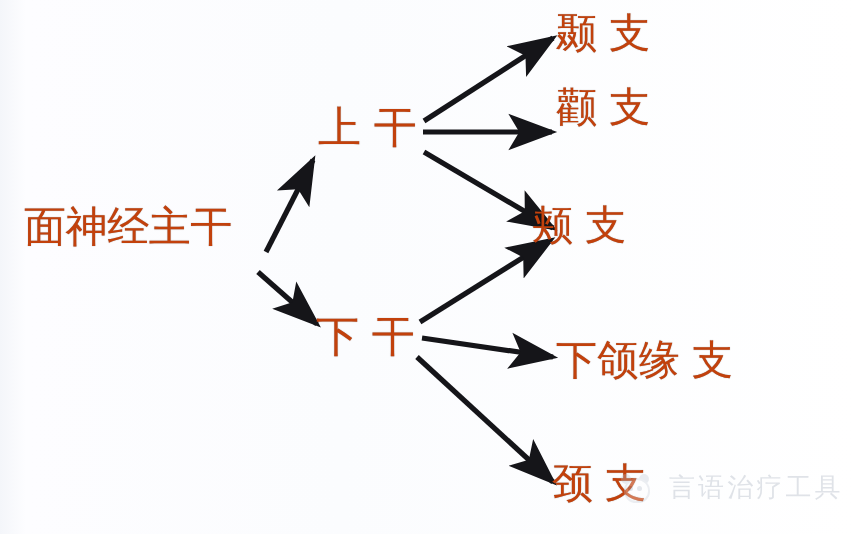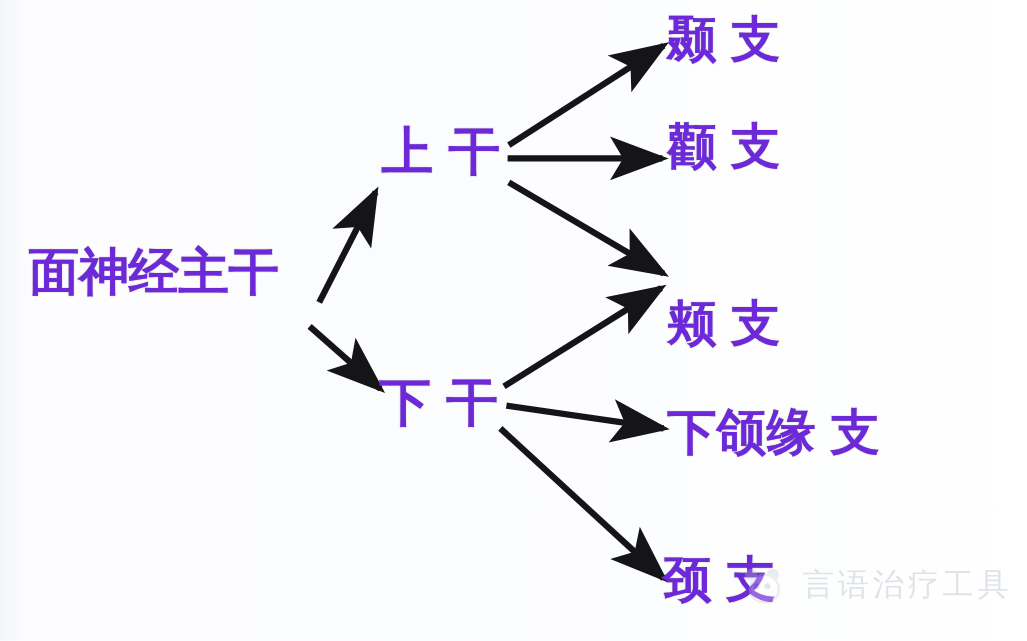--- a/index.html
+++ b/index.html
@@ -26,36 +26,36 @@
     pointer-events: none;
   }
   #edges-layer {
     position: absolute;
     inset: 0;
     width: 856px;
     height: 534px;
   }
   .node {
     position: absolute;
-    color: #6d28d9;
-    font-weight: 700;
+    color: #c2410c;
+    font-weight: 400;
     white-space: nowrap;
     line-height: 1;
     letter-spacing: 0.01em;
     -webkit-font-smoothing: antialiased;
     text-shadow: 0 0 1px rgba(22,22,26,.45);
   }
   .node-root      { font-size: 42px; left: 24px;  top: 206px; letter-spacing: -0.01em; }
   .node-trunk     { font-size: 43px; }
   .node-upper     { left: 318px; top: 106px; }
   .node-lower     { left: 316px; top: 315px; }
   .node-branch    { font-size: 41px; }
   .node-temporal  { left: 556px; top: 13px;  }
-  .node-zygomatic { left: 556px; top: 102px; }
-  .node-buccal    { left: 556px; top: 205px; margin-top: 44px; }
+  .node-zygomatic { left: 556px; top: 87px; }
+  .node-buccal    { left: 532px; top: 205px; }
   .node-marginal  { left: 556px; top: 340px; }
   .node-cervical  { left: 552px; top: 463px; }
 
   
   #watermark {
     position: absolute;
     left: 620px;
     top: 470px;
     display: flex;
     align-items: center;

